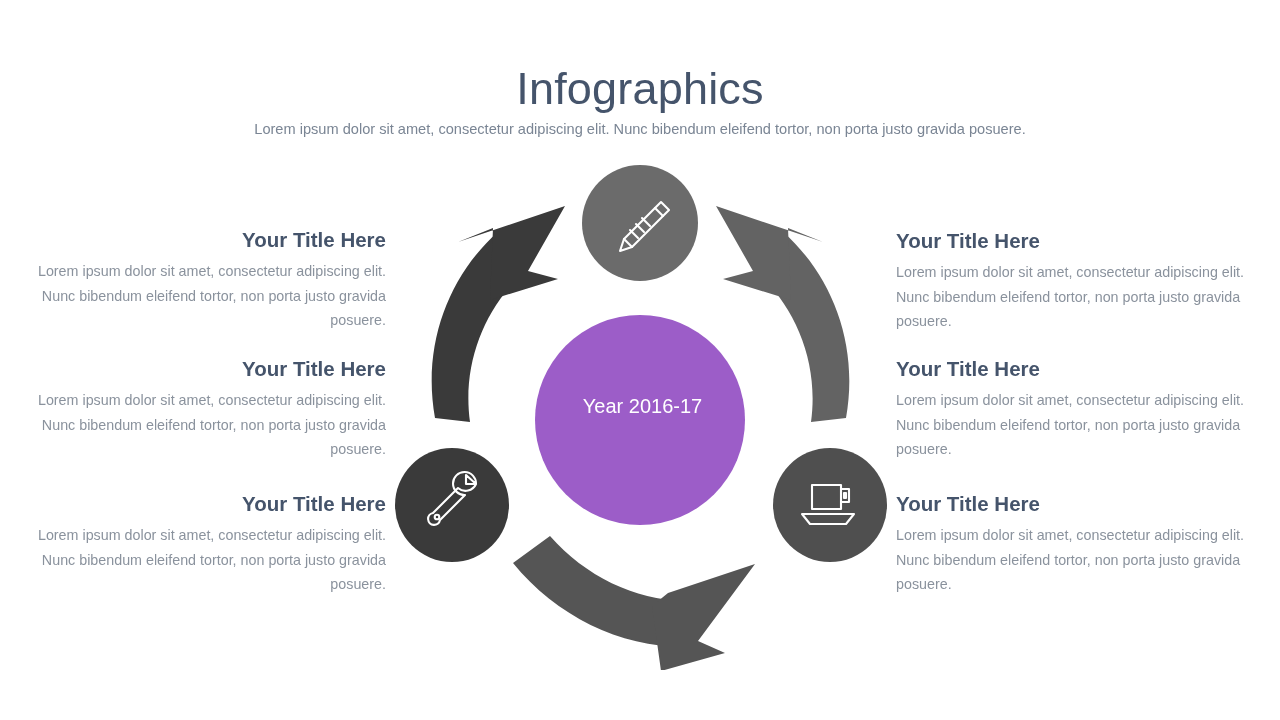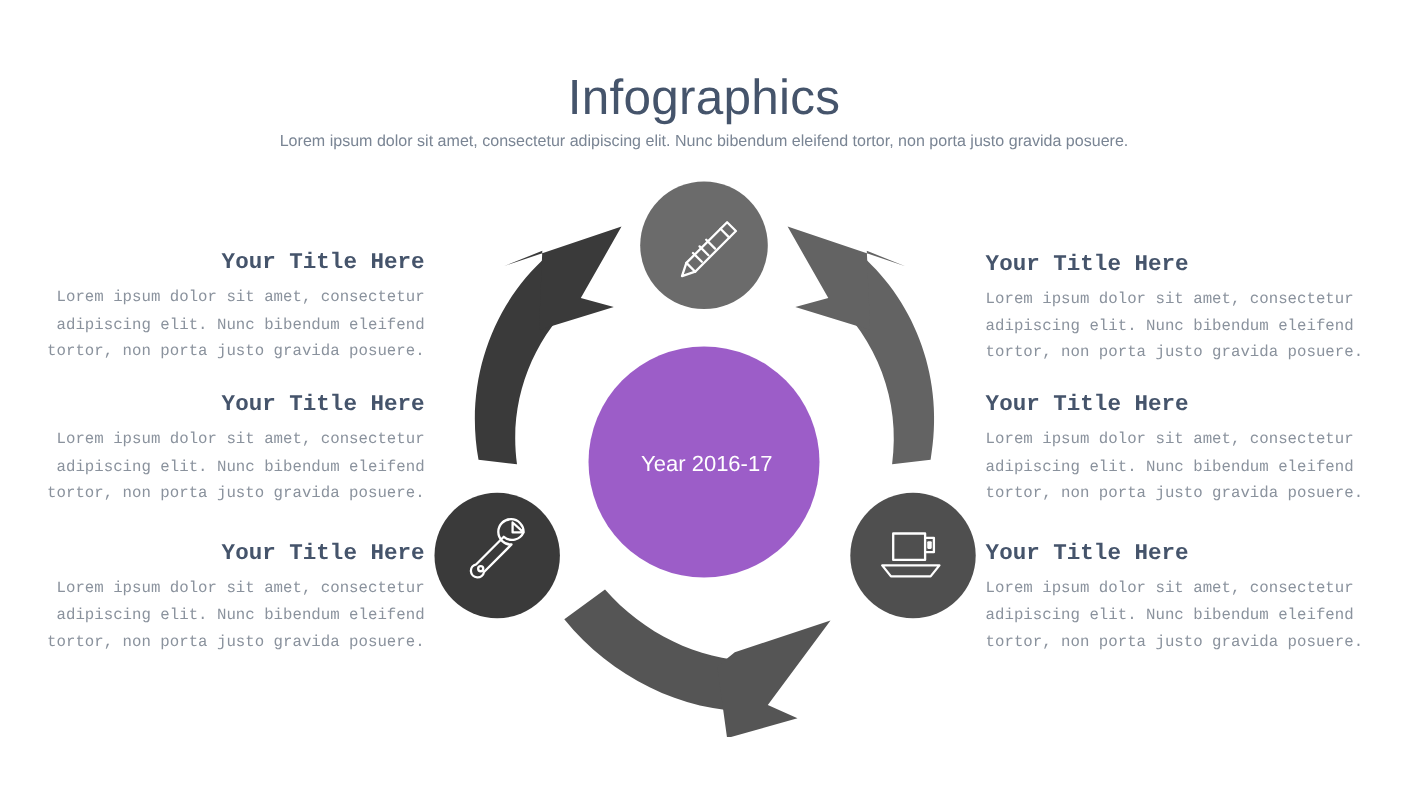--- a/index.html
+++ b/index.html
@@ -49,33 +49,32 @@
   
   .diagram {
     position: absolute;
     left: 380px;
     top: 150px;
   }
 
   .center-label {
     position: absolute;
     left: 535px;
-    top: 411px;
+    top: 395px;
     width: 215px;
     text-align: center;
     font-size: 20px;
     color: #ffffff;
     pointer-events: none;
   }
 
   
   .block {
     position: absolute;
     width: 366px;
-    font-family: Liberation Mono, monospace;
   }
   .block.left  { left: 20px;  text-align: right; }
   .block.right { left: 896px; text-align: left; }
 
   .block-title {
     font-size: 20.5px;
     font-weight: bold;
     color: #45546b;
     line-height: 1.35;
     margin-bottom: 5px;

